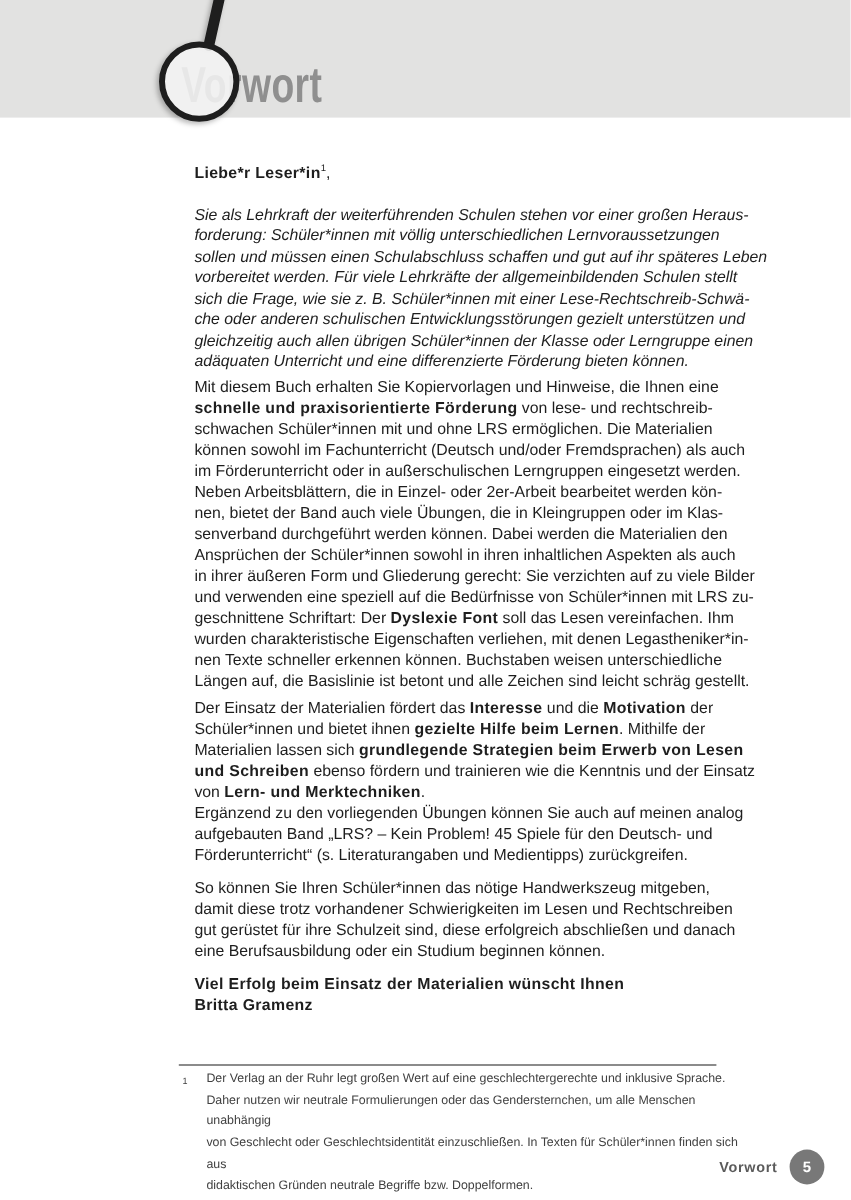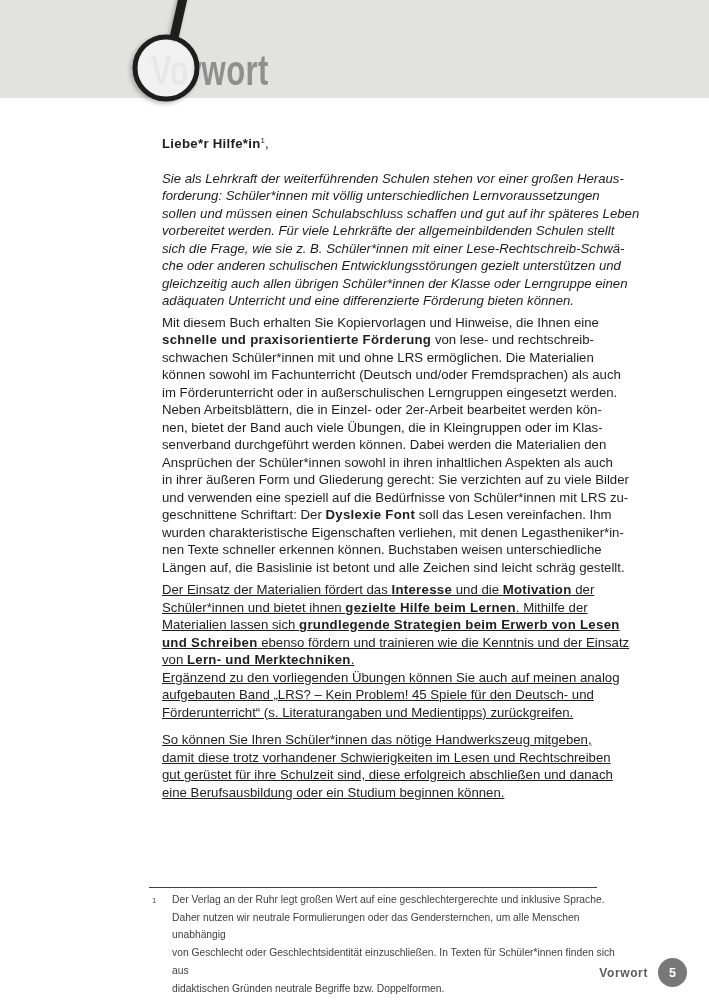--- a/index.html
+++ b/index.html
@@ -26,21 +26,21 @@
   }
 
   
   .content {
     position:absolute; left:162px; top:135px; width:478px;
     font-size:13.2px; line-height:17.5px; color:#1e1e1e;
   }
   .content p { margin:0 0 5px 0; }
   .content p.salutation { margin-bottom:17px; }
   .content p.tight { margin-bottom:4px;font-style:italic; }
-  .content p.gap-lg { margin-bottom:10px;text-decoration:underline; }
+  .content p.gap-lg { margin-bottom:10px; }
   .content b { letter-spacing:0.3px; }
   .content sup { font-size:8px; line-height:0; font-weight:normal; }
 
   
   .footnote-rule {
     position:absolute; left:149px; top:887px; width:448px; height:1.3px;
     background:#3f3f3f;
   }
   .footnote {
     position:absolute; left:152px; top:891px; width:470px;
@@ -79,25 +79,26 @@
   <div class="banner">
     <div class="banner-title">Vorwort</div>
     <svg class="magnifier" width="92" height="132" viewBox="0 0 92 132">
       <line x1="65" y1="-6" x2="52" y2="52" stroke="#1e1e1e" stroke-width="9" stroke-linecap="round"></line>
       <circle cx="44" cy="82" r="30.5" fill="rgba(253,253,253,0.85)"></circle>
       <circle cx="44" cy="82" r="31" fill="none" stroke="#1e1e1e" stroke-width="5"></circle>
     </svg>
   </div>
 
   <div class="content">
-    <p class="salutation"><b>Liebe*r Hilfe*in</b><sup>1</sup>,</p>
+    <p class="salutation"><b>Liebe*r Leser*in</b><sup>1</sup>,</p>
     <p class="tight">Sie als Lehrkraft der weiterführenden Schulen stehen vor einer großen Heraus-<br>forderung: Schüler*innen mit völlig unterschiedlichen Lernvoraussetzungen<br>sollen und müssen einen Schulabschluss schaffen und gut auf ihr späteres Leben<br>vorbereitet werden. Für viele Lehrkräfte der allgemeinbildenden Schulen stellt<br>sich die Frage, wie sie z. B. Schüler*innen mit einer Lese-Rechtschreib-Schwä-<br>che oder anderen schulischen Entwicklungsstörungen gezielt unterstützen und<br>gleichzeitig auch allen übrigen Schüler*innen der Klasse oder Lerngruppe einen<br>adäquaten Unterricht und eine differenzierte Förderung bieten können.</p>
     <p>Mit diesem Buch erhalten Sie Kopiervorlagen und Hinweise, die Ihnen eine<br><b>schnelle und praxisorientierte Förderung</b> von lese- und rechtschreib-<br>schwachen Schüler*innen mit und ohne LRS ermöglichen. Die Materialien<br>können sowohl im Fachunterricht (Deutsch und/oder Fremdsprachen) als auch<br>im Förderunterricht oder in außerschulischen Lerngruppen eingesetzt werden.<br>Neben Arbeitsblättern, die in Einzel- oder 2er-Arbeit bearbeitet werden kön-<br>nen, bietet der Band auch viele Übungen, die in Kleingruppen oder im Klas-<br>senverband durchgeführt werden können. Dabei werden die Materialien den<br>Ansprüchen der Schüler*innen sowohl in ihren inhaltlichen Aspekten als auch<br>in ihrer äußeren Form und Gliederung gerecht: Sie verzichten auf zu viele Bilder<br>und verwenden eine speziell auf die Bedürfnisse von Schüler*innen mit LRS zu-<br>geschnittene Schriftart: Der <b>Dyslexie Font</b> soll das Lesen vereinfachen. Ihm<br>wurden charakteristische Eigenschaften verliehen, mit denen Legastheniker*in-<br>nen Texte schneller erkennen können. Buchstaben weisen unterschiedliche<br>Längen auf, die Basislinie ist betont und alle Zeichen sind leicht schräg gestellt.</p>
     <p class="gap-lg">Der Einsatz der Materialien fördert das <b>Interesse</b> und die <b>Motivation</b> der<br>Schüler*innen und bietet ihnen <b>gezielte Hilfe beim Lernen</b>. Mithilfe der<br>Materialien lassen sich <b>grundlegende Strategien beim Erwerb von Lesen<br>und Schreiben</b> ebenso fördern und trainieren wie die Kenntnis und der Einsatz<br>von <b>Lern- und Merktechniken</b>.<br>Ergänzend zu den vorliegenden Übungen können Sie auch auf meinen analog<br>aufgebauten Band „LRS? – Kein Problem! 45 Spiele für den Deutsch- und<br>Förderunterricht“ (s. Literaturangaben und Medientipps) zurückgreifen.</p>
     <p class="gap-lg">So können Sie Ihren Schüler*innen das nötige Handwerkszeug mitgeben,<br>damit diese trotz vorhandener Schwierigkeiten im Lesen und Rechtschreiben<br>gut gerüstet für ihre Schulzeit sind, diese erfolgreich abschließen und danach<br>eine Berufsausbildung oder ein Studium beginnen können.</p>
+    <p><b>Viel Erfolg beim Einsatz der Materialien wünscht Ihnen<br>Britta Gramenz</b></p>
   </div>
 
   <div class="footnote-rule"></div>
   <div class="footnote">
     <span class="fn-marker">1</span>
     <span class="fn-text">Der Verlag an der Ruhr legt großen Wert auf eine geschlechtergerechte und inklusive Sprache.<br>Daher nutzen wir neutrale Formulierungen oder das Gendersternchen, um alle Menschen unabhängig<br>von Geschlecht oder Geschlechtsidentität einzuschließen. In Texten für Schüler*innen finden sich aus<br>didaktischen Gründen neutrale Begriffe bzw. Doppelformen.</span>
   </div>
 
   <div class="footer">
     <span class="footer-label">Vorwort</span>

